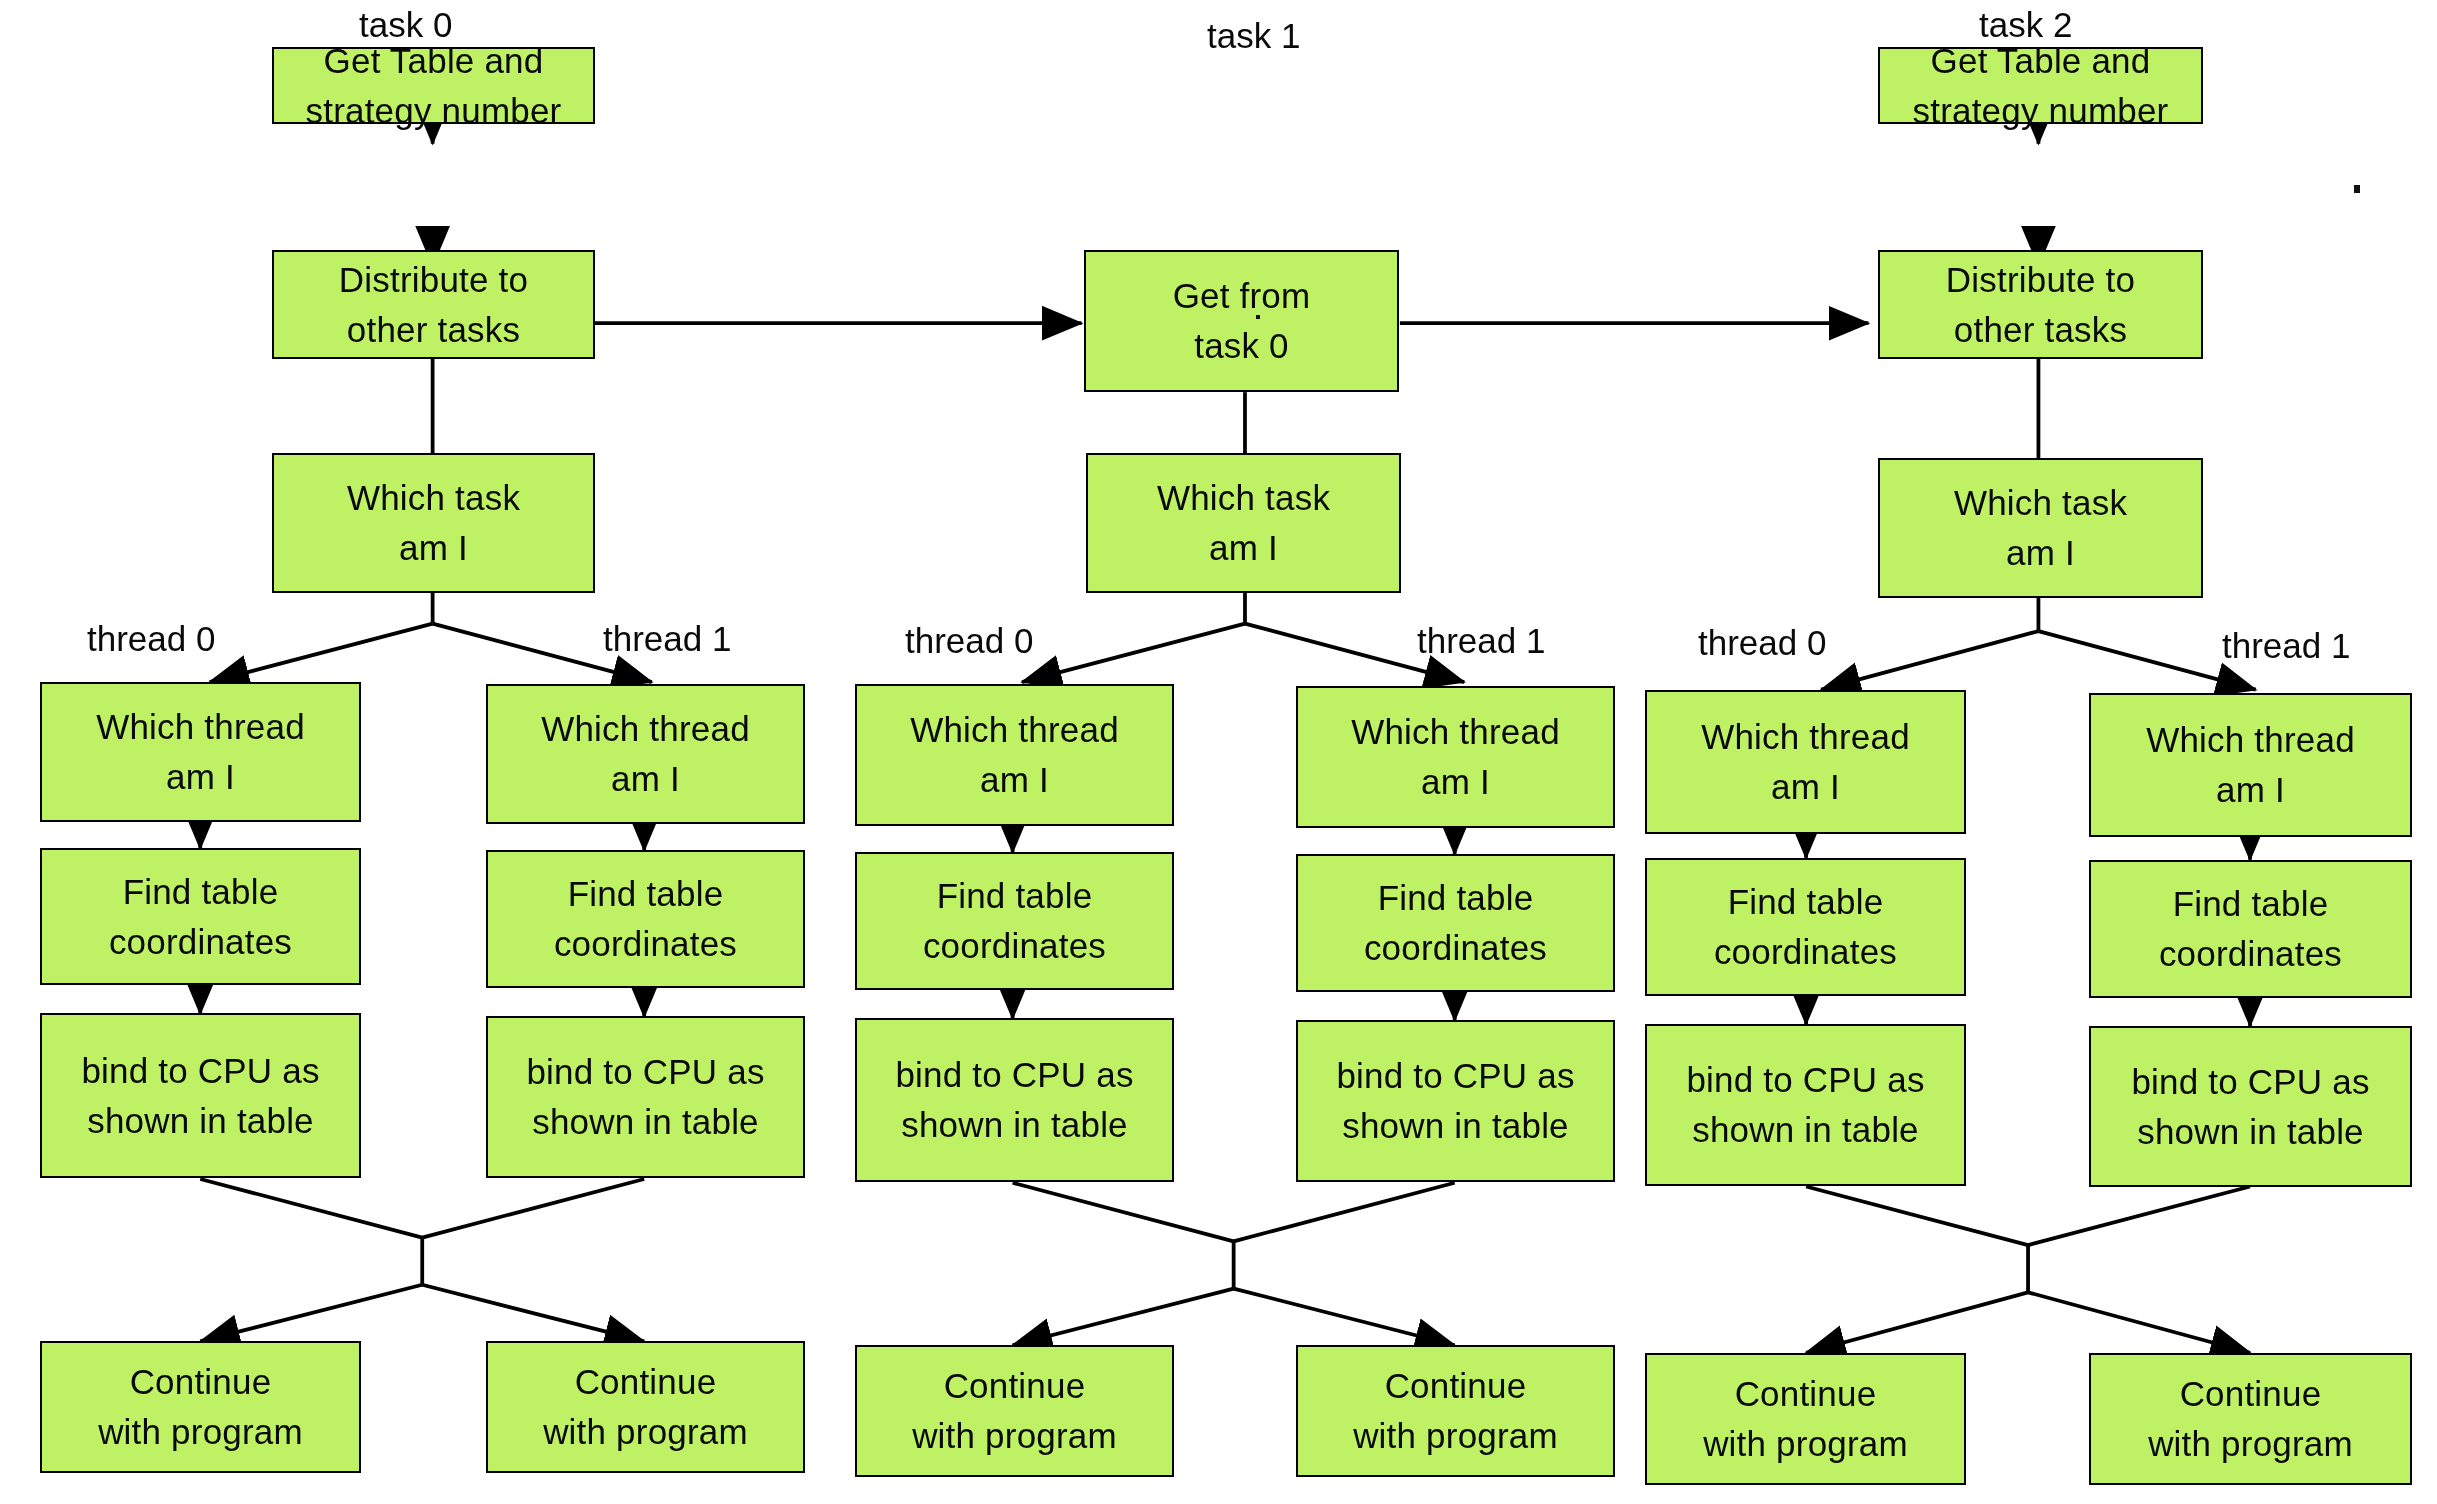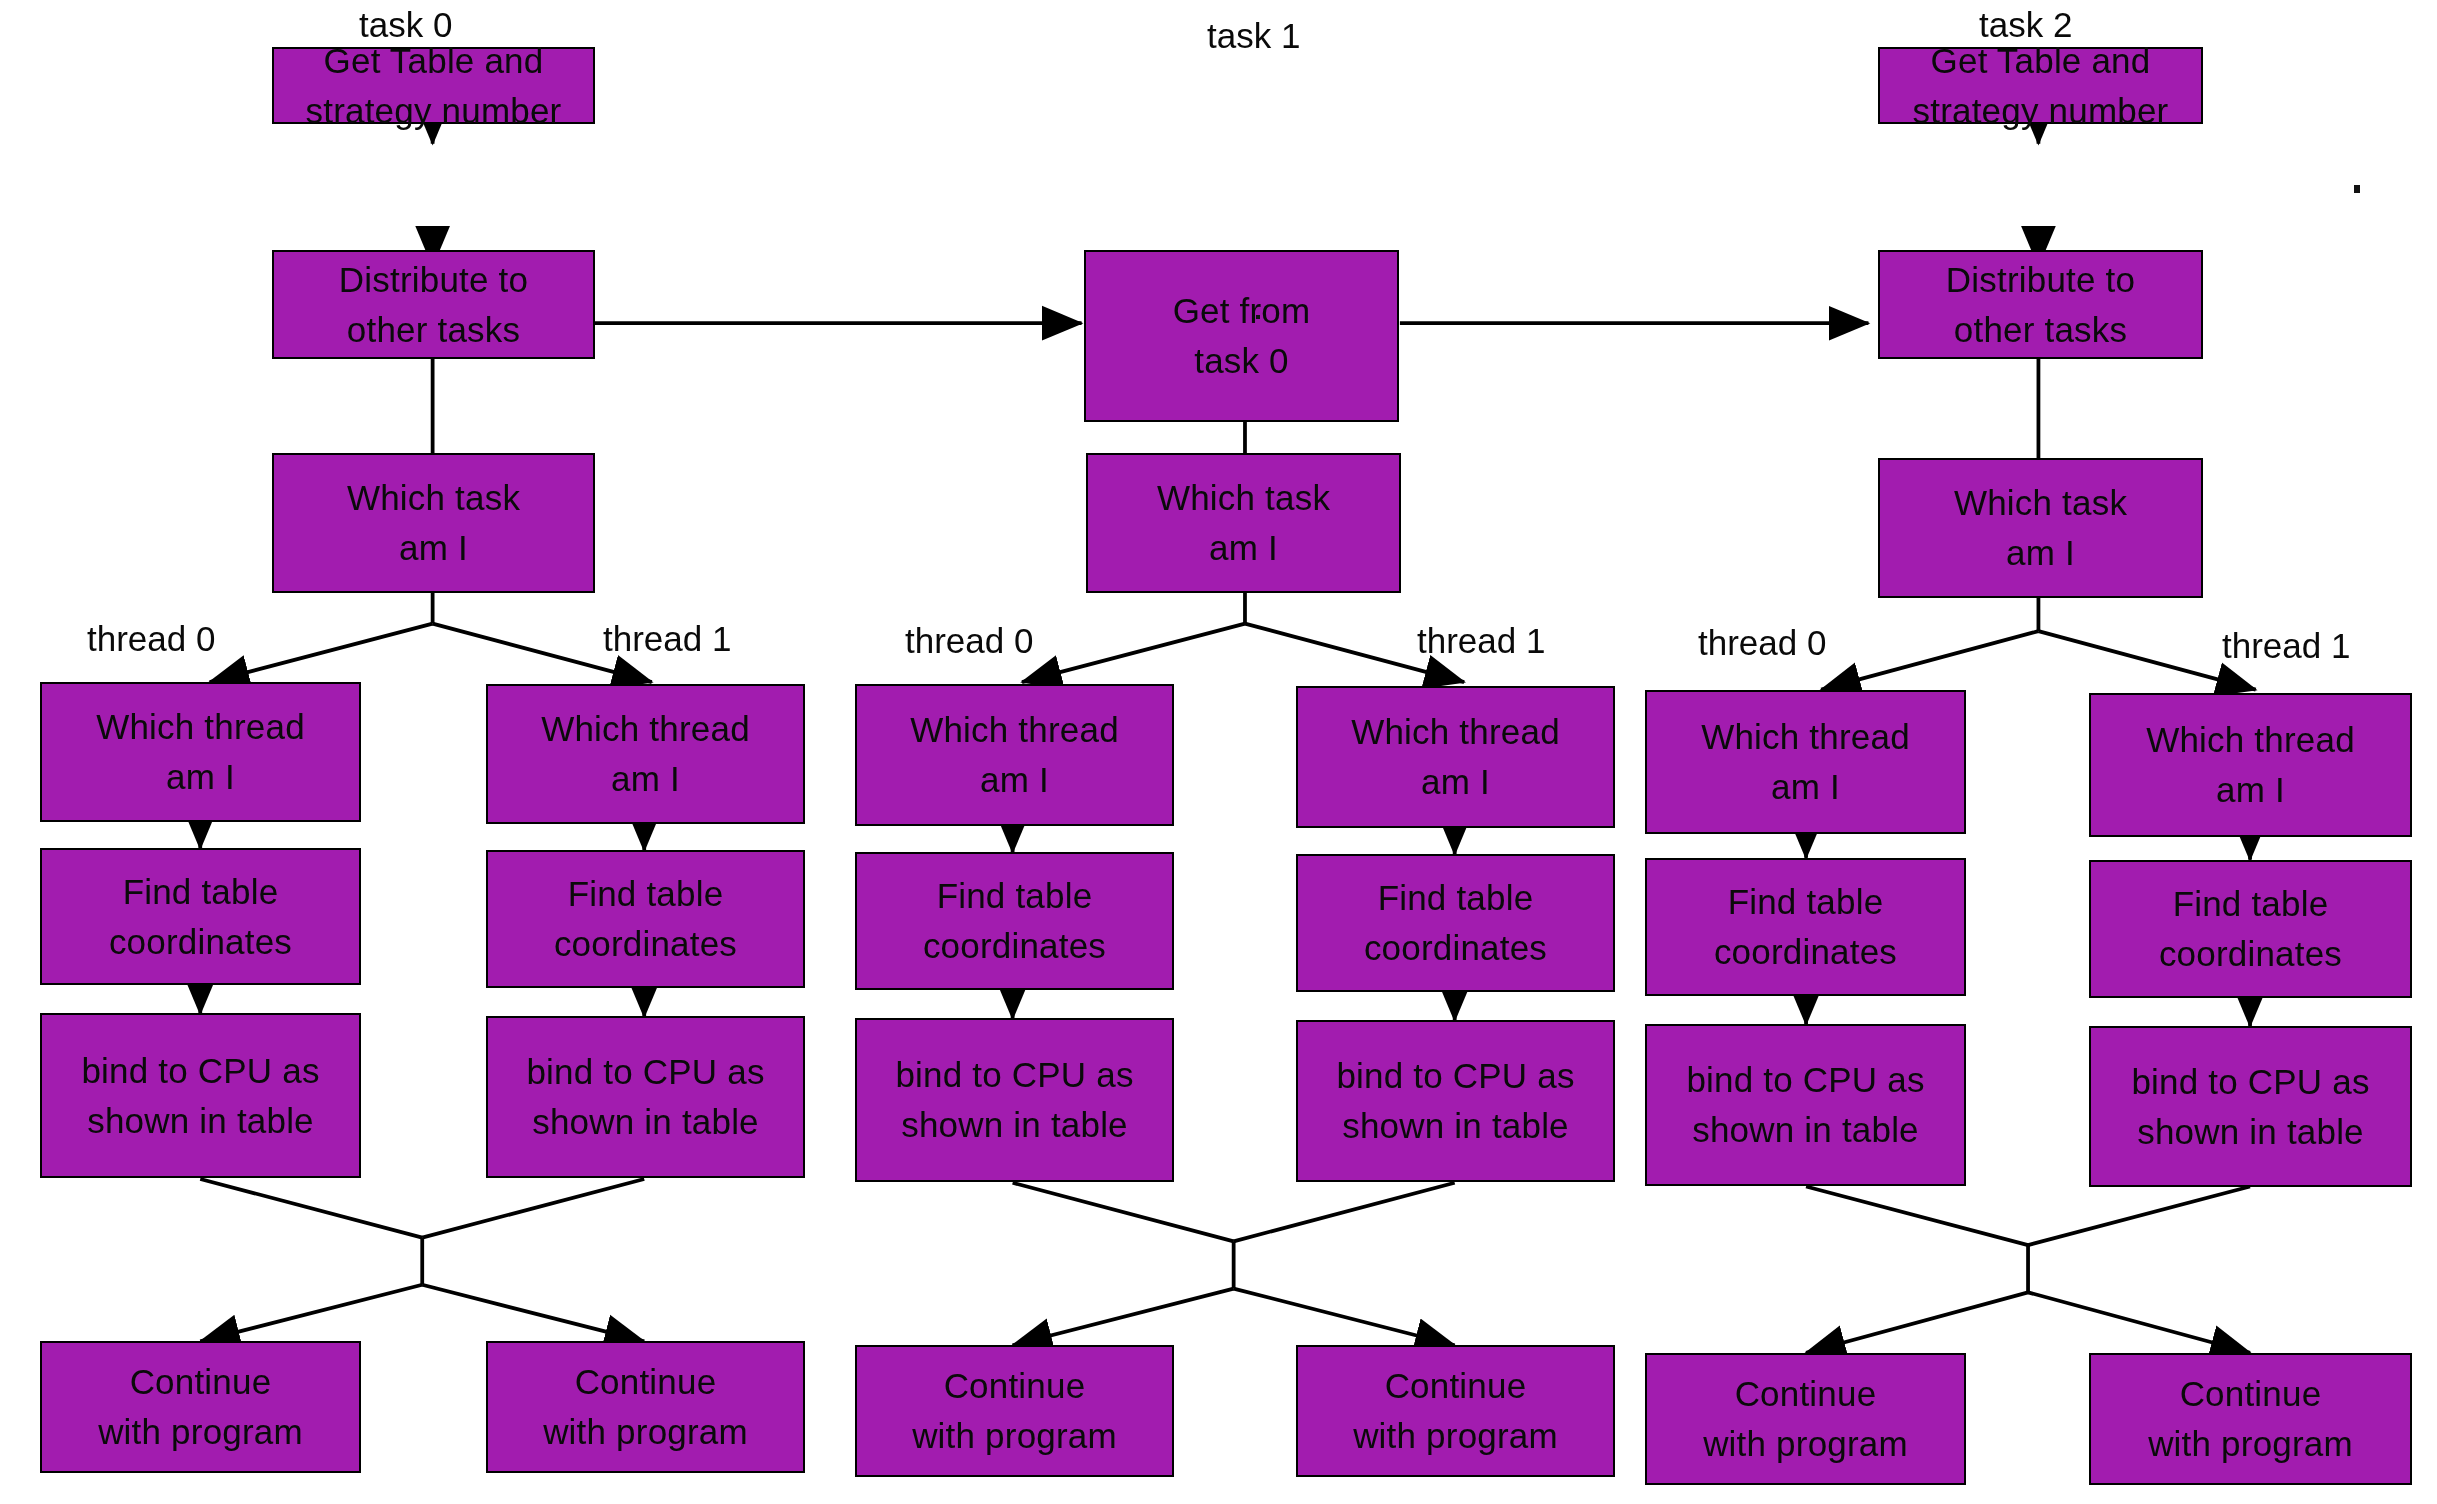--- a/index.html
+++ b/index.html
@@ -23,21 +23,21 @@
     left: 0;
     top: 0;
     width: 2438px;
     height: 1505px;
     pointer-events: none;
   }
   .node {
     position: absolute;
     box-sizing: border-box;
     border: 2.8px solid #000000;
-    background: #a21caf;
+    background: #bef264;
     display: flex;
     flex-direction: column;
     align-items: center;
     justify-content: center;
     text-align: center;
     line-height: 1.42;
     font-size: 35px;
     letter-spacing: 0.2px;
     color: #0a0a0a;
   }
@@ -181,21 +181,21 @@
   </div>
   <div class="node" style="left:486px; top:1016px; width:319px; height:162px;">
     <span class="ln">bind to CPU as</span>
     <span class="ln">shown in table</span>
   </div>
   <div class="node" style="left:486px; top:1341px; width:319px; height:132px;">
     <span class="ln">Continue</span>
     <span class="ln">with program</span>
   </div>
 
-  <div class="node" style="left:1084px; top:250px; width:315px; height:172px;">
+  <div class="node" style="left:1084px; top:250px; width:315px; height:142px;">
     <span class="ln">Get from</span>
     <span class="ln">task 0</span>
   </div>
   <div class="speck" style="left:1256px; top:315px;"></div>
 
   <div class="node" style="left:1086px; top:453px; width:315px; height:140px;">
     <span class="ln">Which task</span>
     <span class="ln">am I</span>
   </div>
 

